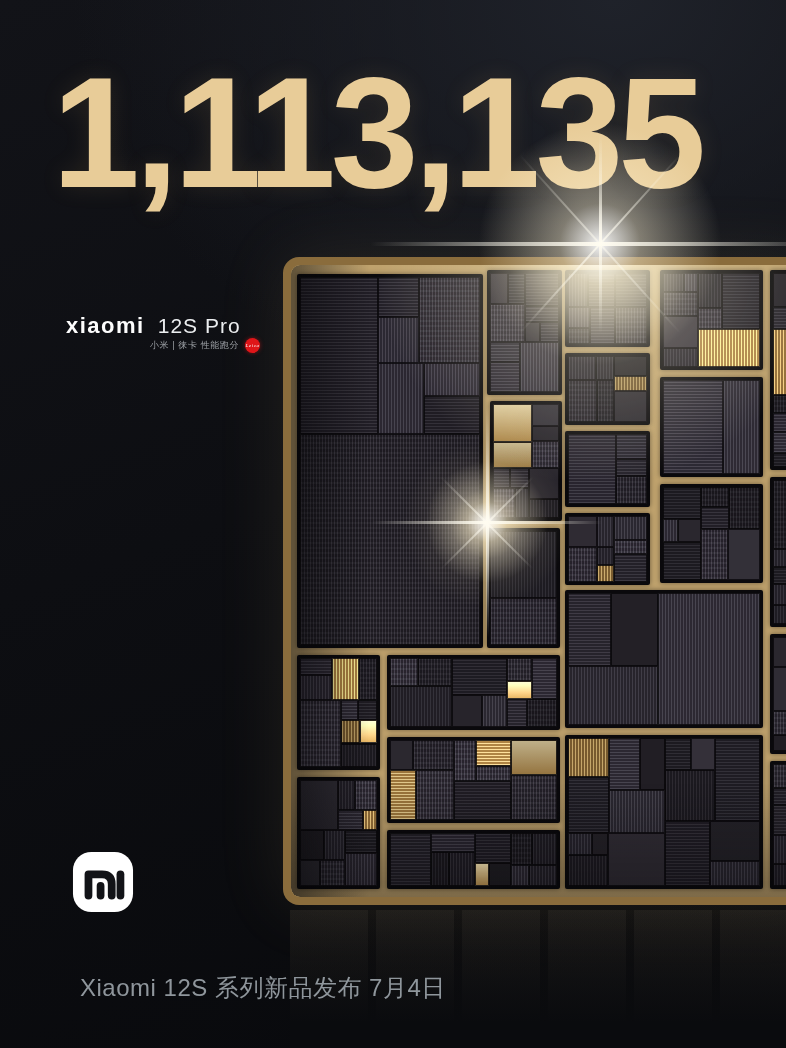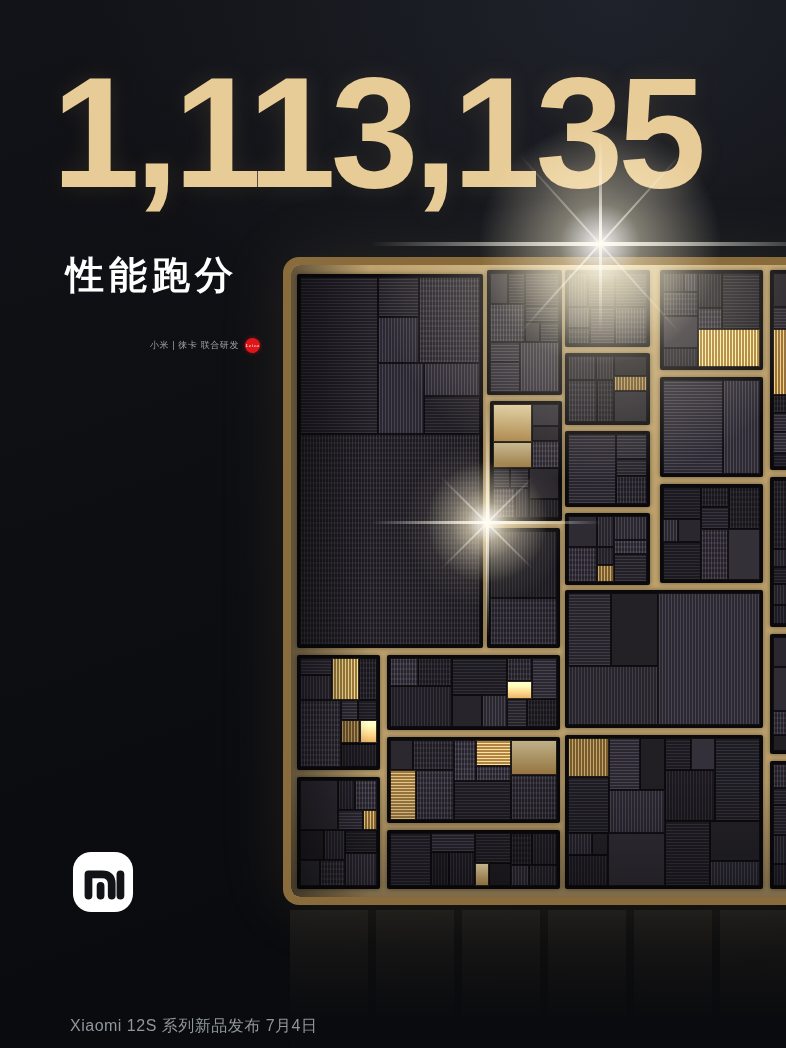--- a/index.html
+++ b/index.html
@@ -88,38 +88,40 @@
   .flare{position:absolute;z-index:10;pointer-events:none;}
   .f-core{position:absolute;border-radius:50%;
     background:radial-gradient(circle, rgba(255,255,255,0.95) 0%, rgba(255,244,214,0.45) 22%, rgba(255,244,214,0) 66%);}
   .f-ray{position:absolute;background:linear-gradient(90deg, rgba(255,250,230,0) 0%, rgba(255,252,240,0.95) 50%, rgba(255,250,230,0) 100%);}
   .f-rayv{position:absolute;background:linear-gradient(180deg, rgba(255,250,230,0) 0%, rgba(255,252,240,0.9) 50%, rgba(255,250,230,0) 100%);}
 
   
   .mi-logo{position:absolute;left:72px;top:851px;width:62px;height:62px;}
 
   .footer-text{
-    position:absolute;left:70px;top:972px;font-size:16px;letter-spacing:0.5px;
+    position:absolute;left:80px;top:972px;font-size:24px;letter-spacing:0.5px;
     color:var(--footer-gray,#8f969c);
-    margin-top:44px;
   }
 </style>
 </head>
 <body>
 
 <div class="poster">
 
 
   <div class="score">1,113,135</div>
 
-  <div class="score-label">性能跑分</div>
-
+
+  <div class="brand-line">
+    <span class="brand-wordmark">xiaomi</span>
+    <span class="model-name">12S Pro</span>
+  </div>
 
   <div class="coop-line">
-    <span>小米 | 徕卡 联合研发</span>
+    <span>小米 | 徕卡 性能跑分</span>
     <span class="leica-badge">
       <span>Leica</span>
     </span>
   </div>
 
   <div class="chip">
     <div class="chip-die" id="chip-die">
         <div class="die-tile" style="left: 6px; top: 9px; width: 186px; height: 374px;">
           <div class="die-cell th" style="left: 3px; top: 3px; width: 78.4422px; height: 157.066px; filter: brightness(0.94);"></div>
           <div class="die-cell th" style="left: 81.4422px; top: 3px; width: 40.7695px; height: 39.9319px; filter: brightness(1.01);"></div>

